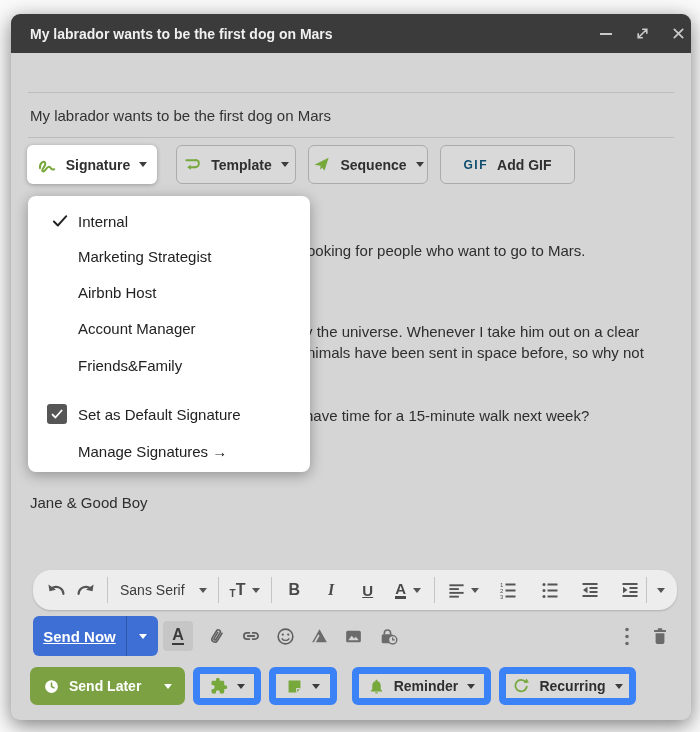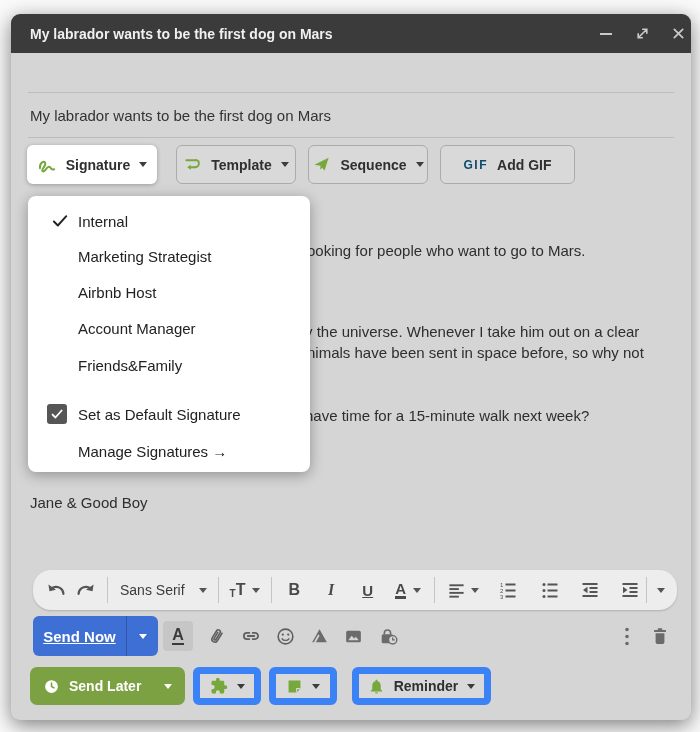--- a/index.html
+++ b/index.html
@@ -364,15 +364,23 @@
     </div>
 
     <div class="gbtn2" style="left:341px; width:139px;">
       <svg width="17" height="17" viewBox="0 0 24 24">
         <path d="M12 22c1.1 0 2-.9 2-2h-4c0 1.1.9 2 2 2zm6-6v-5c0-3.07-1.63-5.64-4.5-6.32V4c0-.83-.67-1.5-1.5-1.5s-1.5.67-1.5 1.5v.68C7.64 5.36 6 7.92 6 11v5l-2 2v1h16v-1l-2-2z" fill="#77a83c"></path>
       </svg>
       <span>Reminder</span>
       <span class="crt"></span>
     </div>
 
+    <div class="gbtn2" style="left:488px; width:137px;">
+      <svg width="18" height="18" viewBox="0 0 20 20">
+        <path d="M15.2 5.6A6.4 6.4 0 1016.4 10.8" fill="none" stroke="#77a83c" stroke-width="2" stroke-linecap="round"></path>
+        <polygon points="13.2,6.6 18.8,6.2 16,1.6" fill="#77a83c"></polygon>
+      </svg>
+      <span>Recurring</span>
+      <span class="crt"></span>
+    </div>
 
   </div>
 </div>
 
 </body></html>

